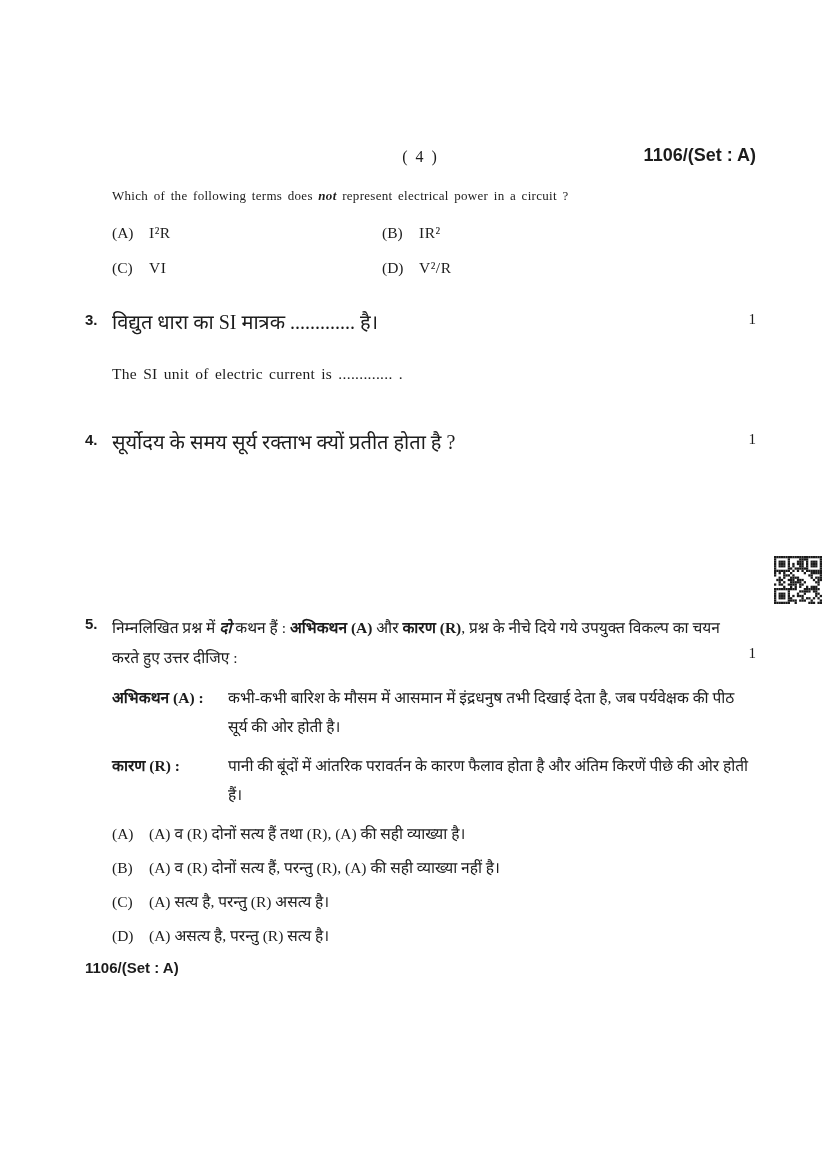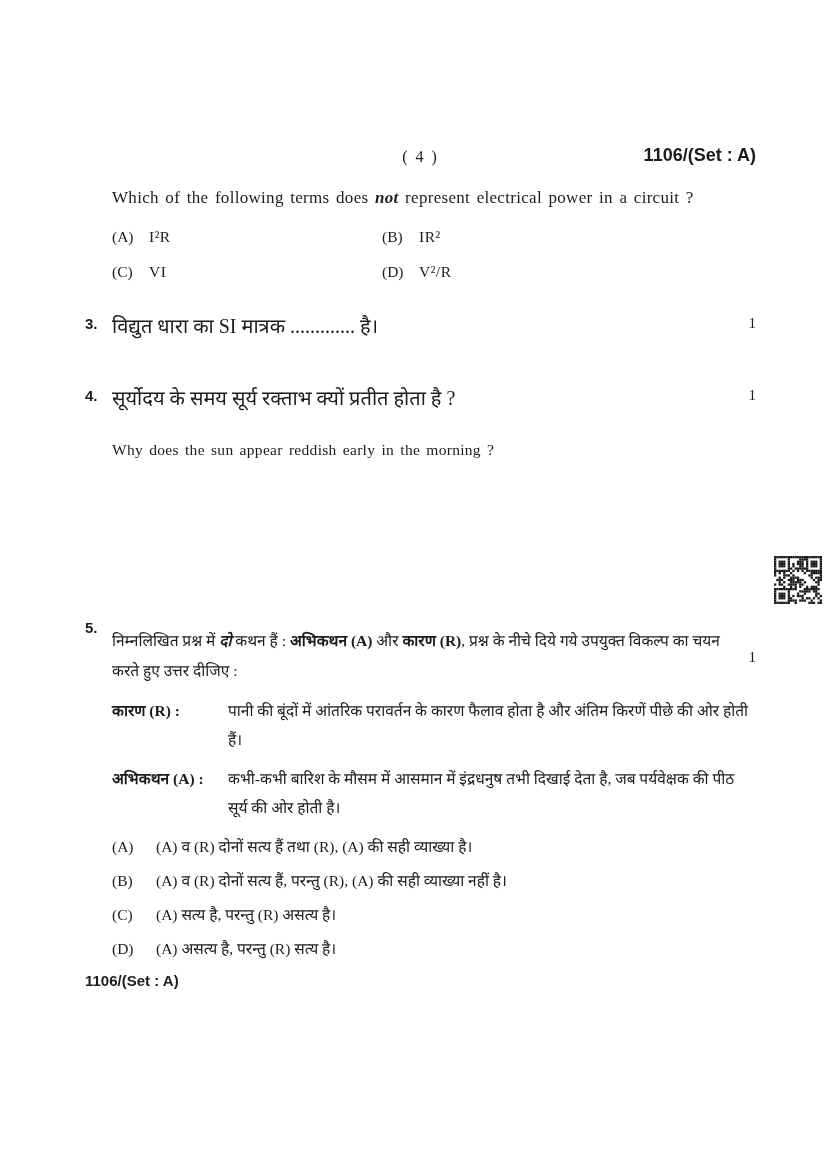--- a/index.html
+++ b/index.html
@@ -22,21 +22,21 @@
   }
   .set-code {
     position:absolute; right:0; top:-3px;
     font-family:"Liberation Sans", sans-serif;
     font-weight:bold; font-size:18px;
   }
 
   
   .q2-text {
     margin:14px 0 8px 27px;
-    font-size:17px; letter-spacing:.3px; word-spacing:2px;
+    font-size:13px; letter-spacing:.3px; word-spacing:2px;
   }
   .bold-italic { font-weight:bold; font-style:italic; }
 
   .q2-options { margin:20px 0 0 27px; }
   .opt-row { display:flex; }
   .opt-row + .opt-row { margin-top:17px; }
   .opt-cell { width:270px; display:flex; font-size:15.5px; }
   .opt-label { width:37px; }
   .opt-value { letter-spacing:.5px; }
 
@@ -59,34 +59,34 @@
   
   .qr {
     position:absolute; right:4px; top:556px;
     width:48px; height:48px; background:#fff;
   }
   .qr svg { width:48px; height:48px; fill:#1a1a1a; }
 
   
   .q5 { position:relative; margin-top:158px; }
   .q5-intro-row { display:flex; }
-  .q5-intro { flex:1; font-size:15.5px; line-height:30px; padding-right:18px;margin-top:9px; }
+  .q5-intro { flex:1; font-size:15.5px; line-height:30px; padding-right:18px; }
   .b { font-weight:bold; }
   .q5-marks {
     position:absolute; right:0; top:32px;
     font-size:15px;
   }
   .ar-row { display:flex; margin:10px 0 0 27px; }
   .ar-label { width:116px; flex-shrink:0; font-weight:bold; font-size:15.5px; line-height:29px; }
   .ar-text { flex:1; font-size:15.5px; line-height:29px; padding-right:4px; }
   .q5-opts { margin:14px 0 0 27px; }
   .q5-opt { display:flex; font-size:15.5px; line-height:22px; }
   .q5-opt + .q5-opt { margin-top:12px; }
   .opt5-label { width:37px; flex-shrink:0; }
-  .opt5-text { flex:1;margin-left:7px; }
+  .opt5-text { flex:1; }
 
   
   .footer {
     margin-top:12px;
     font-family:"Liberation Sans", sans-serif;
     font-weight:bold; font-size:15px;
   }
 </style>
 </head>
 <body>
@@ -123,43 +123,43 @@
           <span class="opt-value">V²/R</span>
         </div>
       </div>
     </div>
 
     <div class="q-row q3-row">
       <span class="q-num">3.</span>
       <span class="q-hindi">विद्युत धारा का SI मात्रक ............. है।</span>
       <span class="q-marks">1</span>
     </div>
+    <div class="q-english">The SI unit of electric current is ............. .</div>
 
     <div class="q-row q4-row">
       <span class="q-num">4.</span>
       <span class="q-hindi">सूर्योदय के समय सूर्य रक्ताभ क्यों प्रतीत होता है ?</span>
       <span class="q-marks">1</span>
     </div>
-    <div class="q-english">Why does the sun appear reddish early in the morning ?</div>
 
     <div class="q5">
       <div class="q5-intro-row">
         <span class="q-num">5.</span>
         <div class="q5-intro"><span>निम्नलिखित प्रश्न में </span><span class="bold-italic">दो</span><span> कथन हैं : </span><span class="b">अभिकथन (A)</span><span> और </span><span class="b">कारण (R)</span><span>, प्रश्न के नीचे दिये गये उपयुक्त विकल्प का चयन करते हुए उत्तर दीजिए :</span></div>
       </div>
       <span class="q5-marks">1</span>
 
       <div class="ar-row">
+        <span class="ar-label">अभिकथन (A) :</span>
+        <div class="ar-text">कभी-कभी बारिश के मौसम में आसमान में इंद्रधनुष तभी दिखाई देता है, जब पर्यवेक्षक की पीठ सूर्य की ओर होती है।</div>
+      </div>
+
+      <div class="ar-row">
         <span class="ar-label">कारण (R) :</span>
         <div class="ar-text">पानी की बूंदों में आंतरिक परावर्तन के कारण फैलाव होता है और अंतिम किरणें पीछे की ओर होती हैं।</div>
-      </div>
-
-      <div class="ar-row">
-        <span class="ar-label">अभिकथन (A) :</span>
-        <div class="ar-text">कभी-कभी बारिश के मौसम में आसमान में इंद्रधनुष तभी दिखाई देता है, जब पर्यवेक्षक की पीठ सूर्य की ओर होती है।</div>
       </div>
 
       <div class="q5-opts">
         <div class="q5-opt">
           <span class="opt5-label">(A)</span>
           <span class="opt5-text">(A) व (R) दोनों सत्य हैं तथा (R), (A) की सही व्याख्या है।</span>
         </div>
         <div class="q5-opt">
           <span class="opt5-label">(B)</span>
           <span class="opt5-text">(A) व (R) दोनों सत्य हैं, परन्तु (R), (A) की सही व्याख्या नहीं है।</span>

